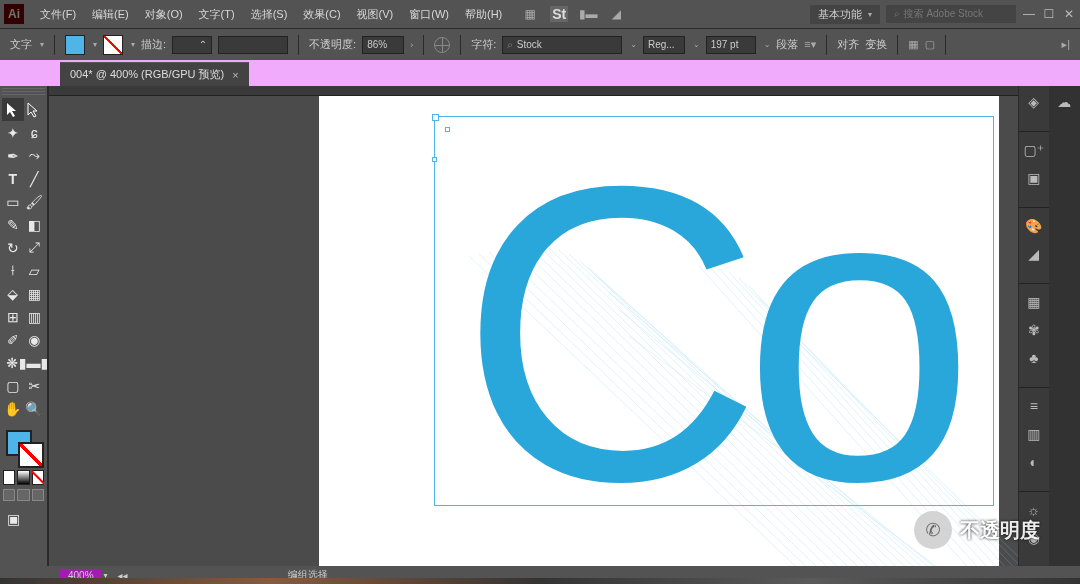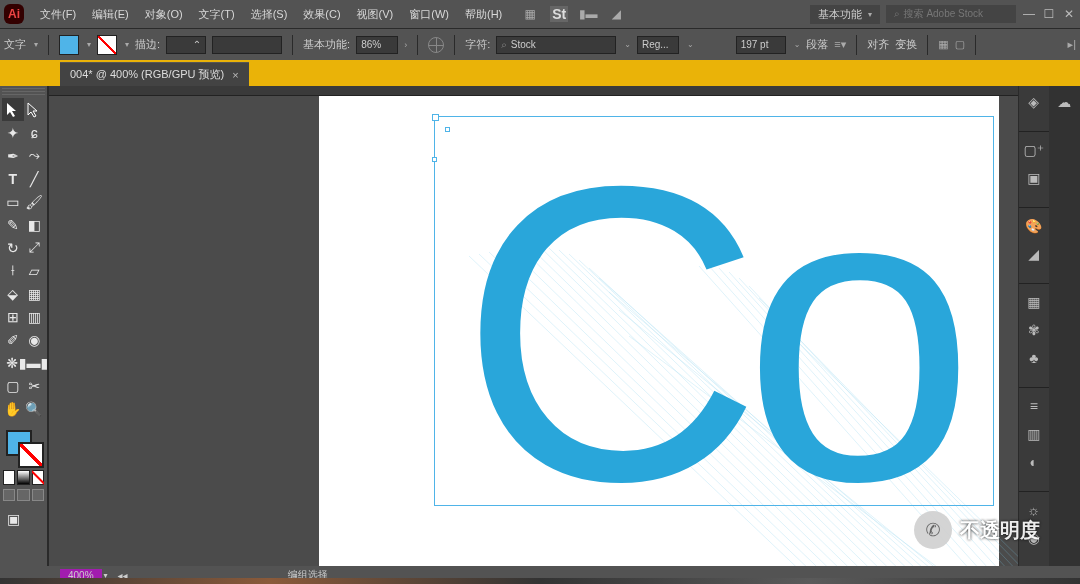--- a/index.html
+++ b/index.html
@@ -1,37 +1,37 @@
 <!DOCTYPE html>
 <html><head>
 <meta charset="utf-8">
 <style>
 * { margin: 0; padding: 0; box-sizing: border-box; font-family: "Microsoft YaHei", sans-serif; }
 body { width: 1080px; height: 584px; background: #323232; overflow: hidden; position: relative; }
 .menubar { height: 28px; background: #535353; display: flex; align-items: center; padding: 0 4px; color: #d8d8d8; font-size: 11px; }
-.app-logo { width: 20px; height: 20px; background: #330000; color: #ef4444; display: flex; align-items: center; justify-content: center; font-weight: bold; font-size: 12px; margin-right: 8px; border-radius: 6px; }
+.app-logo { width: 20px; height: 20px; background: #330000; color: #737373; display: flex; align-items: center; justify-content: center; font-weight: bold; font-size: 12px; margin-right: 8px; border-radius: 0; }
 .menu-item { padding: 0 8px; cursor: pointer; }
 .menu-icons { display: flex; gap: 12px; margin-left: 12px; align-items: center; }
 .menu-icon { width: 16px; height: 16px; display: flex; align-items: center; justify-content: center; font-size: 12px; color: #aaa; }
 .menu-right { margin-left: auto; display: flex; align-items: center; gap: 6px; }
 .workspace-btn { background: #444; padding: 2px 8px; font-size: 11px; color: #ccc; display: flex; align-items: center; gap: 4px; }
 .search-box { background: #444; padding: 2px 8px; font-size: 10px; color: #777; display: flex; align-items: center; gap: 4px; width: 130px; }
 .win-ctrl { width: 14px; height: 14px; color: #bbb; font-size: 12px; display:flex;align-items:center;justify-content:center;}
-.optbar { height: 32px; background: #535353; display: flex; align-items: center; padding: 0 4px; color: #ccc; font-size: 11px; border-top: 1px solid #2a2a2a; gap: 6px; }
+.optbar { height: 32px; background: #535353; display: flex; align-items: center; padding: 0 10px; color: #ccc; font-size: 11px; border-top: 1px solid #2a2a2a; gap: 6px; }
 .opt-label { font-size: 11px; color: #ccc; }
 .fill-swatch { width: 20px; height: 20px; background: #4fb4e8; border: 1px solid #222; }
 .stroke-swatch { width: 20px; height: 20px; background: linear-gradient(45deg, #fff 45%, #ff0000 46%, #ff0000 54%, #fff 55%); border: 1px solid #222; }
 .dropdown-caret { font-size: 8px; color: #aaa; margin-left: 2px;}
 .stroke-width { width: 40px; height: 18px; background: #3a3a3a; border: 1px solid #222; display:flex;align-items:center;justify-content:flex-end;padding-right:4px;font-size:10px;}
 .opt-field { height: 18px; background: #3a3a3a; border: 1px solid #222; font-size: 10px; color: #ccc; padding: 0 4px; display:flex;align-items:center;}
 .opt-divider { width: 1px; height: 20px; background: #2a2a2a; margin: 0 4px; }
 .opt-globe { width: 16px; height: 16px; border: 1px solid #888; border-radius: 50%; position: relative; }
 .opt-globe:before { content:''; position:absolute; left:0; right:0; top:50%; border-top:1px solid #888; }
 .opt-globe:after { content:''; position:absolute; top:0; bottom:0; left:50%; border-left:1px solid #888; }
-.tabbar { height: 26px; background: #eab308; display: flex; align-items: flex-end; padding-left: 60px; }
+.tabbar { height: 26px; background: #f0abfc; display: flex; align-items: flex-end; padding-left: 60px; }
 .doctab { background: #434343; color: #ddd; font-size: 11px; padding: 4px 10px; display: flex; align-items: center; gap: 8px; border-top: 1px solid #555; }
 .tab-close { font-size: 11px; color: #bbb; }
 .workarea { position: absolute; top: 86px; left: 0; right: 0; bottom: 18px; display: flex; }
 .toolbar { width: 48px; background: #535353; display: flex; flex-direction: column; padding: 2px; border-right: 1px solid #2a2a2a; }
 .toolbar-handle { height: 8px; background: repeating-linear-gradient(to bottom, #666 0, #666 1px, transparent 1px, transparent 3px); margin-bottom: 2px;}
 .tool-row { display: flex; }
 .tool { width: 23px; height: 23px; display: flex; align-items: center; justify-content: center; color: #e8e8e8; font-size: 14px; cursor: pointer; position:relative;}
 .tool.selected { background: #3a3a3a; }
 .tool svg { width: 16px; height: 16px; }
 .color-swatches { margin-top: 8px; padding: 4px; position:relative; height: 40px;}
@@ -110,35 +110,35 @@
   <span class="dropdown-caret">▾</span>
   <div class="opt-divider"></div>
   <div class="fill-swatch"></div>
     <span class="dropdown-caret">▾</span>
   <div class="stroke-swatch"></div>
     <span class="dropdown-caret">▾</span>
   <span class="opt-label">描边:</span>
   <div class="stroke-width">⌃</div>
   <div class="opt-field" style="width:70px;"></div>
   <div class="opt-divider"></div>
-  <span class="opt-label">基本功能:</span>
+  <span class="opt-label">不透明度:</span>
   <div class="opt-field" style="width:42px;">86%</div>
   <span style="font-size:9px;color:#aaa;">›</span>
   <div class="opt-divider"></div>
   <div class="opt-globe"></div>
   <div class="opt-divider"></div>
   <span class="opt-label">字符:</span>
   <div class="opt-field" style="width:120px;">
       <span style="margin-right:4px;color:#888;">⌕</span>
       <span>Stock</span>
     </div>
   <span class="dropdown-caret">⌄</span>
   <div class="opt-field" style="width:42px;">Reg...</div>
   <span class="dropdown-caret">⌄</span>
-  <div class="opt-field" style="width:50px;margin-left:36px;">197 pt</div>
+  <div class="opt-field" style="width:50px;">197 pt</div>
   <span class="dropdown-caret">⌄</span>
   <span class="opt-label">段落</span>
   <span style="color:#aaa;">≡▾</span>
   <div class="opt-divider"></div>
   <span class="opt-label">对齐</span>
   <span class="opt-label">变换</span>
   <div class="opt-divider"></div>
   <span style="color:#aaa;">▦</span>
   <span style="color:#aaa;">▢</span>
   <div class="opt-divider"></div>

